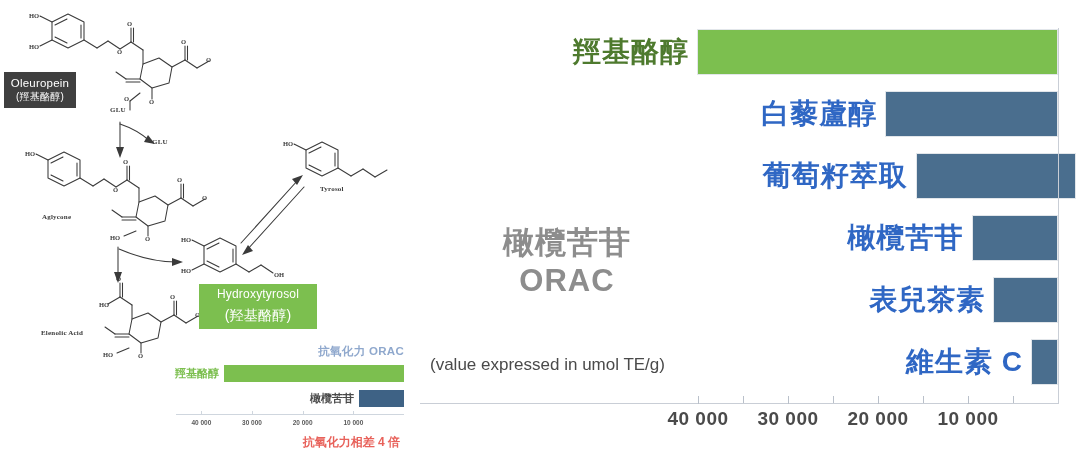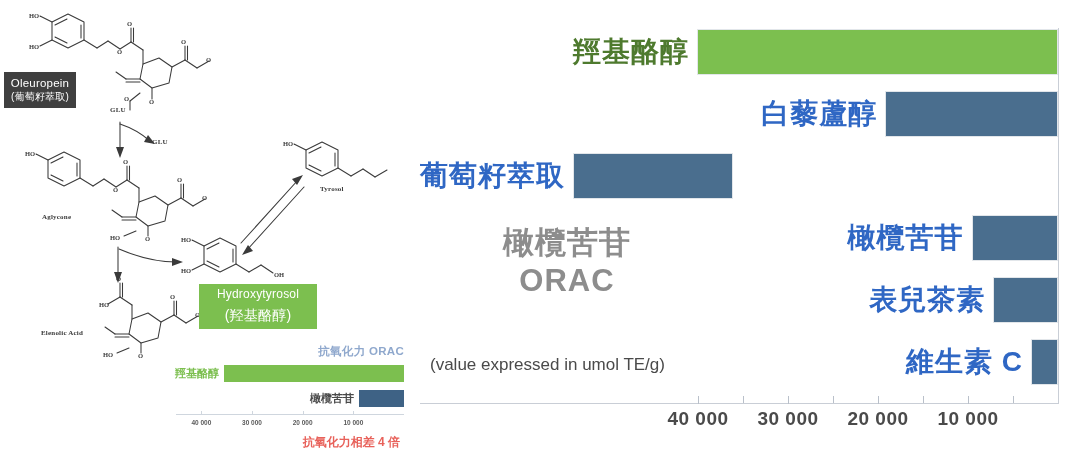--- a/index.html
+++ b/index.html
@@ -391,21 +391,21 @@
         <text x="103" y="357">HO</text>
         <text x="181" y="242">HO</text>
         <text x="181" y="273">HO</text>
         <text x="274" y="277">OH</text>
         <text x="283" y="146">HO</text>
       </g>
     </svg>
 
     <div class="callout" id="callout-oleuropein">
       <span class="en">Oleuropein</span>
-      <span class="zh">(葡萄籽萃取)</span>
+      <span class="zh">(羥基酪醇)</span>
     </div>
 
     <div class="callout" id="callout-hydroxytyrosol">
       <span class="en">Hydroxytyrosol</span>
       <span class="zh">(羟基酪醇)</span>
     </div>
 
     <div class="mol-label" id="label-aglycone">Aglycone</div>
     <div class="mol-label" id="label-elenolic">Elenolic Acid</div>
     <div class="mol-label" id="label-tyrosol">Tyrosol</div>
@@ -453,21 +453,21 @@
 
       <div id="bars-container">
           <div class="bar-row" style="top: 29px; left: 0px; justify-content: flex-end; right: 22px;">
             <span class="bar-label green" style="color: rgb(78, 122, 46);">羥基酪醇</span>
             <span class="bar green" style="background: rgb(124, 191, 79); width: 360.9px;"></span>
           </div>
           <div class="bar-row" style="top: 91px; left: 0px; justify-content: flex-end; right: 22px;">
             <span class="bar-label blue" style="color: rgb(47, 103, 196);">白藜蘆醇</span>
             <span class="bar blue" style="background: rgb(74, 110, 142); width: 172.8px;"></span>
           </div>
-          <div class="bar-row" style="top: 153px; left: 0px; justify-content: flex-start; right: 4px;">
+          <div class="bar-row" style="top: 153px; left: 0px; justify-content: flex-end; right: 4px;">
             <span class="bar-label blue" style="color: rgb(47, 103, 196);">葡萄籽萃取</span>
             <span class="bar blue" style="background: rgb(74, 110, 142); width: 160.2px;"></span>
           </div>
           <div class="bar-row" style="top: 215px; left: 0px; justify-content: flex-end; right: 22px;">
             <span class="bar-label blue" style="color: rgb(47, 103, 196);">橄欖苦苷</span>
             <span class="bar blue" style="background: rgb(74, 110, 142); width: 86.4px;"></span>
           </div>
           <div class="bar-row" style="top: 277px; left: 0px; justify-content: flex-end; right: 22px;">
             <span class="bar-label blue" style="color: rgb(47, 103, 196);">表兒茶素</span>
             <span class="bar blue" style="background: rgb(74, 110, 142); width: 64.8px;"></span>

